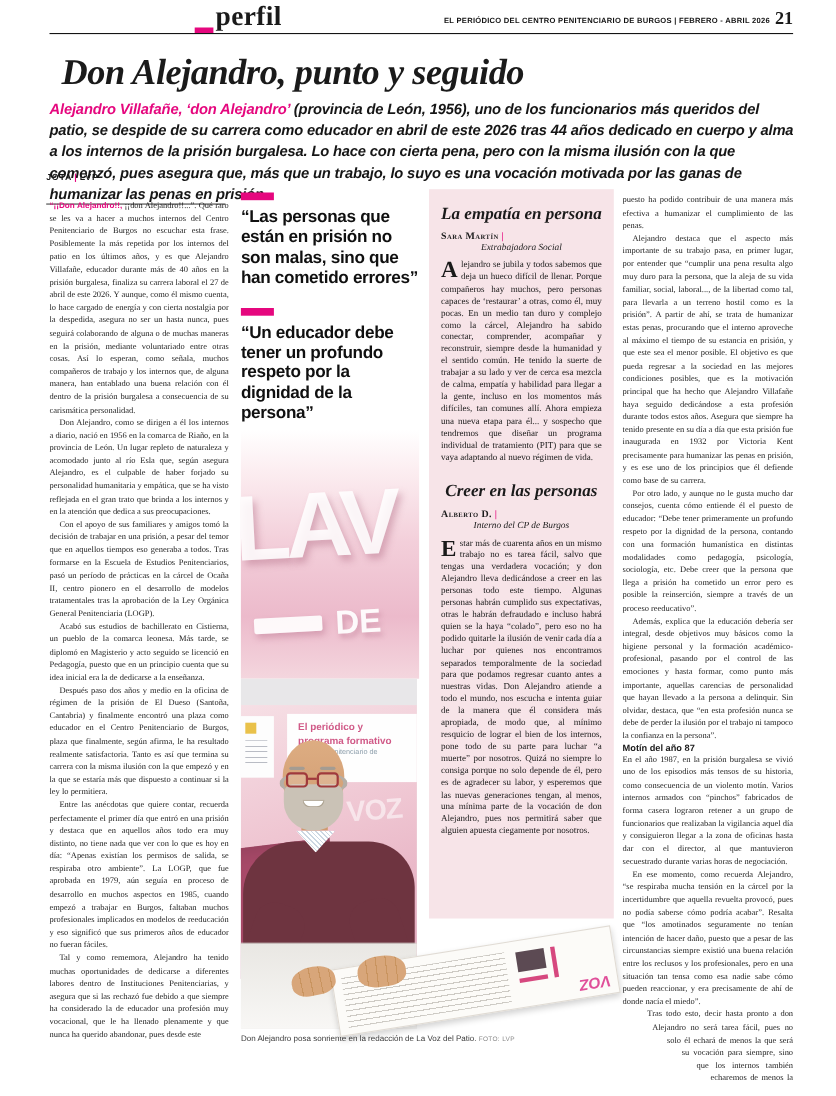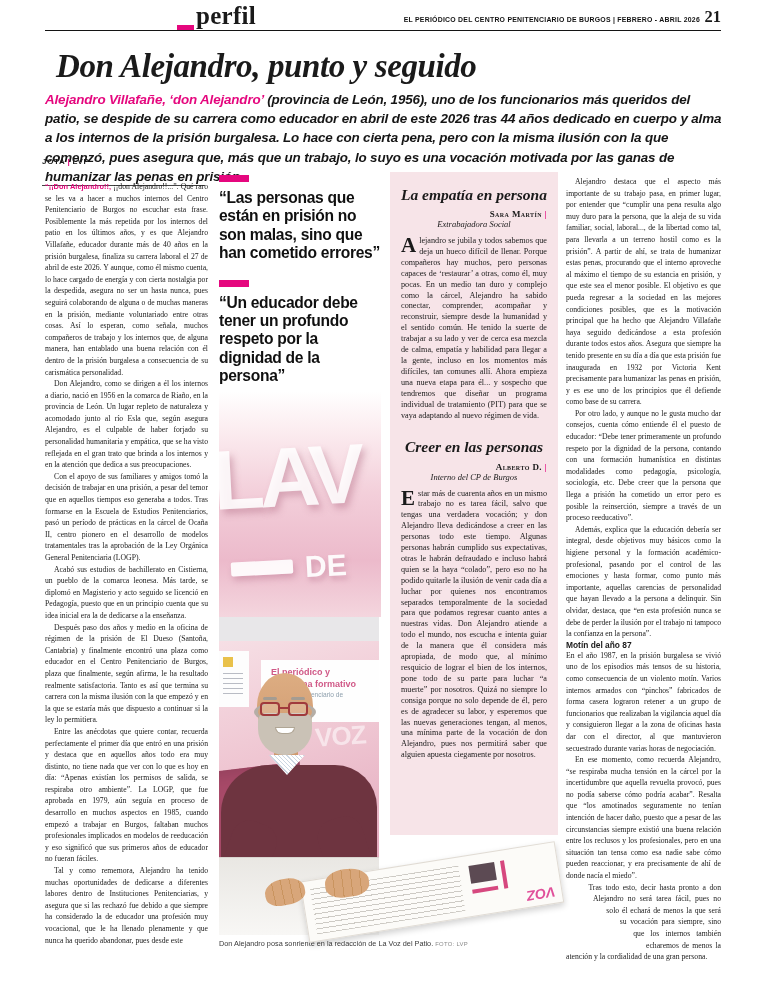--- a/index.html
+++ b/index.html
@@ -55,40 +55,40 @@
        text-shadow:3px 5px 7px rgba(178,108,134,.45)}
   .wm-bar{position:absolute;left:12px;top:170px;width:62px;height:14px;border-radius:2px;
        background:rgba(255,255,255,.9);transform:rotate(-3deg);box-shadow:2px 4px 6px rgba(178,108,134,.4)}
   .wm2{position:absolute;left:86px;top:158px;font:bold 30px "Liberation Sans",sans-serif;
        color:rgba(255,255,255,.93);transform:rotate(-3deg);text-shadow:2px 4px 5px rgba(178,108,134,.4)}
 
   
   .sidebox{position:absolute;left:390px;top:172px;width:168px;height:663px;background:var(--lightpink);
            padding:12px 11px;z-index:6}
   .side-title{font:bold italic 15.5px/1.1 "Liberation Serif",serif;text-align:center;margin:2px 0 6px}
-  .side-author{font:600 9px "Liberation Serif",serif;font-variant:small-caps;text-align:right;letter-spacing:.4px}
+  .side-author{font:600 9px "Liberation Serif",serif;font-variant:small-caps;text-align:left;letter-spacing:.4px}
   .side-author .sep{color:var(--pink);font-weight:bold}
   .side-role{font:italic 8.5px "Liberation Serif",serif;text-align:center;margin-bottom:7px}
   .side-body{font-size:8.2px;line-height:10.9px;text-align:justify;hyphens:auto}
   .dropcap{float:left;font:bold 21px/17px "Liberation Serif",serif;padding:1px 3px 0 0}
   .side-gap{height:15px}
 
   
   .photo{position:absolute;left:219px;top:617px;width:356px;height:318px}
   .photo-left{position:absolute;left:0;top:0;width:160px;height:318px;overflow:hidden;background:#ebe9e8;z-index:1}
   .wall-top{position:absolute;left:0;top:0;width:160px;height:24px;background:#e8e7e9}
   .wall-pink{position:absolute;left:0;top:24px;width:160px;height:238px;
              background:linear-gradient(163deg,#f6dfe5 0%,#efc6d2 45%,#e2a6bb 100%)}
   .wall-voz{position:absolute;left:96px;top:104px;font:bold 26px "Liberation Sans",sans-serif;
             color:rgba(255,255,255,.55);transform:rotate(-4deg);letter-spacing:-1px}
   .sign-small{position:absolute;left:0;top:34px;width:30px;height:56px;background:#fdfdfd}
   .sign-small i{position:absolute;left:4px;top:6px;width:10px;height:10px;background:#e9c14a;display:block}
   .sign-small b{position:absolute;left:4px;top:22px;width:20px;height:22px;display:block;
       background:repeating-linear-gradient(180deg,#b9bcc4 0 1px,transparent 1px 5px)}
-  .sign-big{position:absolute;left:42px;top:43px;width:118px;height:62px;background:#fefefe;padding:7px 0 0 10px}
+  .sign-big{position:absolute;left:42px;top:32px;width:118px;height:62px;background:#fefefe;padding:7px 0 0 10px}
   .sign-l12{font:bold 9px/11.5px "Liberation Sans",sans-serif;color:#d05987}
   .sign-l3{font:6.6px/10px "Liberation Sans",sans-serif;color:#8fa0ad}
   .wall-logo{position:absolute;left:-16px;top:150px;width:104px;height:118px;background:#a84a69;
              transform:rotate(-7deg);box-shadow:inset 0 0 22px rgba(0,0,0,.18)}
   .wall-logo span{position:absolute;left:20px;top:28px;font:bold 42px "Liberation Sans",sans-serif;
              color:rgba(255,255,255,.9)}
   .sweater{position:absolute;left:2px;top:148px;width:156px;height:126px;background:#6e3440;
            border-radius:48px 42px 6px 6px}
   .collar{position:absolute;left:50px;top:138px;width:36px;height:20px;
           background:repeating-linear-gradient(45deg,#ffffff 0 2px,#ccd7e2 2px 3px);
@@ -235,20 +235,21 @@
     <div class="side-gap"></div>
     <div>
       <div class="side-title">Creer en las personas</div>
       <div class="side-author"><span>Alberto D.</span> <span class="sep">|</span></div>
       <div class="side-role">Interno del CP de Burgos</div>
       <div class="side-body"><span class="dropcap">E</span><span>star más de cuarenta años en un mismo trabajo no es tarea fácil, salvo que tengas una verdadera vocación; y don Alejandro lleva dedicándose a creer en las personas todo este tiempo. Algunas personas habrán cumplido sus expectativas, otras le habrán defraudado e incluso habrá quien se la haya “colado”, pero eso no ha podido quitarle la ilusión de venir cada día a luchar por quienes nos encontramos separados temporalmente de la sociedad para que podamos regresar cuanto antes a nuestras vidas. Don Alejandro atiende a todo el mundo, nos escucha e intenta guiar de la manera que él considera más apropiada, de modo que, al mínimo resquicio de lograr el bien de los internos, pone todo de su parte para luchar “a muerte” por nosotros. Quizá no siempre lo consiga porque no solo depende de él, pero es de agradecer su labor, y esperemos que las nuevas generaciones tengan, al menos, una mínima parte de la vocación de don Alejandro, pues nos permitirá saber que alguien apuesta ciegamente por nosotros.</span></div>
     </div>
   </div>
 
   <div class="col col4">
+    <p class="nofirst">puesto ha podido contribuir de una manera más efectiva a humanizar el cumplimiento de las penas.</p>
     <p>Alejandro destaca que el aspecto más importante de su trabajo pasa, en primer lugar, por entender que “cumplir una pena resulta algo muy duro para la persona, que la aleja de su vida familiar, social, laboral..., de la libertad como tal, para llevarla a un terreno hostil como es la prisión”. A partir de ahí, se trata de humanizar estas penas, procurando que el interno aproveche al máximo el tiempo de su estancia en prisión, y que este sea el menor posible. El objetivo es que pueda regresar a la sociedad en las mejores condiciones posibles, que es la motivación principal que ha hecho que Alejandro Villafañe haya seguido dedicándose a esta profesión durante todos estos años. Asegura que siempre ha tenido presente en su día a día que esta prisión fue inaugurada en 1932 por Victoria Kent precisamente para humanizar las penas en prisión, y es ese uno de los principios que él defiende como base de su carrera.</p>
     <p>Por otro lado, y aunque no le gusta mucho dar consejos, cuenta cómo entiende él el puesto de educador: “Debe tener primeramente un profundo respeto por la dignidad de la persona, contando con una formación humanística en distintas modalidades como pedagogía, psicología, sociología, etc. Debe creer que la persona que llega a prisión ha cometido un error pero es posible la reinserción, siempre a través de un proceso reeducativo”.</p>
     <p>Además, explica que la educación debería ser integral, desde objetivos muy básicos como la higiene personal y la formación académico-profesional, pasando por el control de las emociones y hasta formar, como punto más importante, aquellas carencias de personalidad que hayan llevado a la persona a delinquir. Sin olvidar, destaca, que “en esta profesión nunca se debe de perder la ilusión por el trabajo ni tampoco la confianza en la persona”.</p>
     <p class="subhead">Motín del año 87</p>
     <p class="nofirst">En el año 1987, en la prisión burgalesa se vivió uno de los episodios más tensos de su historia, como consecuencia de un violento motín. Varios internos armados con “pinchos” fabricados de forma casera lograron retener a un grupo de funcionarios que realizaban la vigilancia aquel día y consiguieron llegar a la zona de oficinas hasta dar con el director, al que mantuvieron secuestrado durante varias horas de negociación.</p>
     <p>En ese momento, como recuerda Alejandro, “se respiraba mucha tensión en la cárcel por la incertidumbre que aquella revuelta provocó, pues no podía saberse cómo podría acabar”. Resalta que “los amotinados seguramente no tenían intención de hacer daño, puesto que a pesar de las circunstancias siempre existió una buena relación entre los reclusos y los profesionales, pero en una situación tan tensa como esa nadie sabe cómo pueden reaccionar, y era precisamente de ahí de donde nacía el miedo”.</p>
     <p><span class="wrap-shape"></span><span>Tras todo esto, decir hasta pronto a don Alejandro no será tarea fácil, pues no solo él echará de menos la que será su vocación para siempre, sino que los internos también echaremos de menos la atención y la cordialidad de una gran persona.</span></p>
   </div>
 
   <div class="caption"><span>Don Alejandro posa sonriente en la redacción de </span><span class="it">La Voz del Patio.</span><span class="credit"> FOTO: LVP</span></div>

